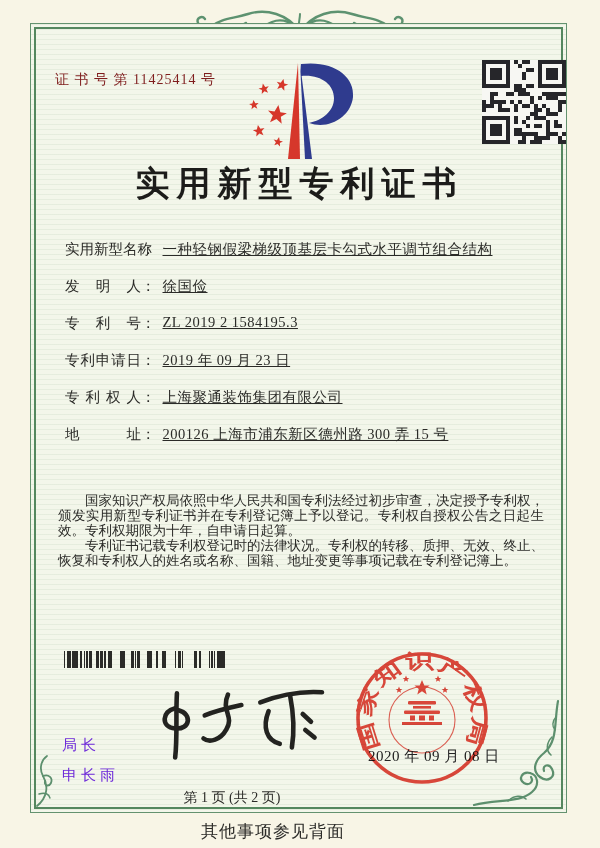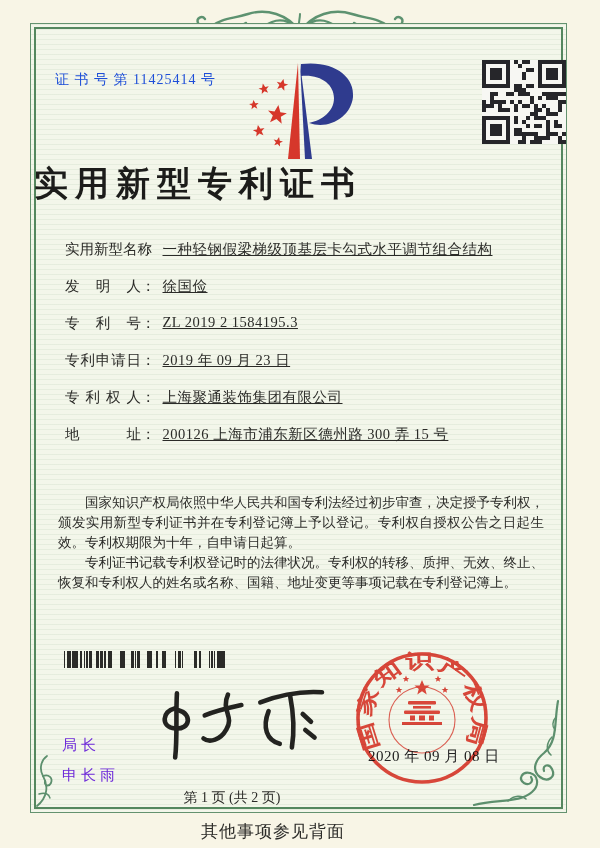--- a/index.html
+++ b/index.html
@@ -4,32 +4,32 @@
 <style>
   html,body{margin:0;padding:0;}
   body{width:600px;height:848px;font-family:"Liberation Serif","DejaVu Serif",serif;}
   .page{position:relative;width:600px;height:848px;background:#f8f5e6;overflow:hidden;}
   
   .frame{position:absolute;left:30px;top:23px;width:535px;height:788px;
          border:1px solid #64926f;background:#f3f6ea;
          background-image:repeating-linear-gradient(180deg,rgba(140,175,140,.13) 0px,rgba(140,175,140,.13) 1px,transparent 1px,transparent 5px);}
   .frame-inner{position:absolute;left:3px;top:3px;right:3px;bottom:3px;border:2px solid #55875f;}
   .abs{position:absolute;}
-  .cert-no{left:55px;top:71px;font-size:14px;letter-spacing:1px;color:#1d4ed8;}
+  .cert-no{left:55px;top:71px;font-size:14px;letter-spacing:1px;color:#7f1d1d;}
   .qr{left:482px;top:60px;width:84px;height:84px;}
   .logo{left:243px;top:60px;}
-  .title{left:30px;top:161px;width:535px;font-size:34px;font-weight:bold;
+  .title{left:30px;top:161px;width:535px;text-align:center;font-size:34px;font-weight:bold;
          letter-spacing:7px;padding-left:4px;box-sizing:border-box;color:#1c1c1a;}
   .fields{left:65px;top:240px;width:480px;font-size:14.5px;color:#2b2b28;}
   .frow{height:20px;margin-bottom:17px;white-space:nowrap;}
   .flabel{display:inline-block;width:76px;text-align:justify;text-align-last:justify;vertical-align:top;}
   .fcolon{display:inline-block;vertical-align:top;}
   .fvalue{margin-left:7px;letter-spacing:.5px;text-decoration:underline;}
   .grant-left{display:inline-block;width:240px;}
-  .paras{left:58px;top:493px;width:486px;font-size:13.5px;line-height:20px;
+  .paras{left:58px;top:493px;width:486px;font-size:13.5px;line-height:15px;
          color:#2b2b28;text-align:justify;}
   .paras p{margin:0;text-indent:2em;}
   .barcode{left:64px;top:651px;width:163px;height:17px;}
   .issuer{left:62px;top:736px;font-size:15px;letter-spacing:4px;color:#6d28d9;}
   .issuer div{margin-bottom:11px;}
   .sig{left:145px;top:686px;}
   .seal{left:352px;top:648px;mix-blend-mode:multiply;opacity:.93;}
   .seal-date{left:368px;top:747px;font-size:15px;letter-spacing:.5px;color:#222;}
   .page-info{left:132px;top:789px;width:200px;text-align:center;font-size:14px;color:#2b2b28;}
   .back-note{left:163px;top:820px;width:220px;text-align:center;font-size:17px;color:#2b2b28;letter-spacing:1px;}

